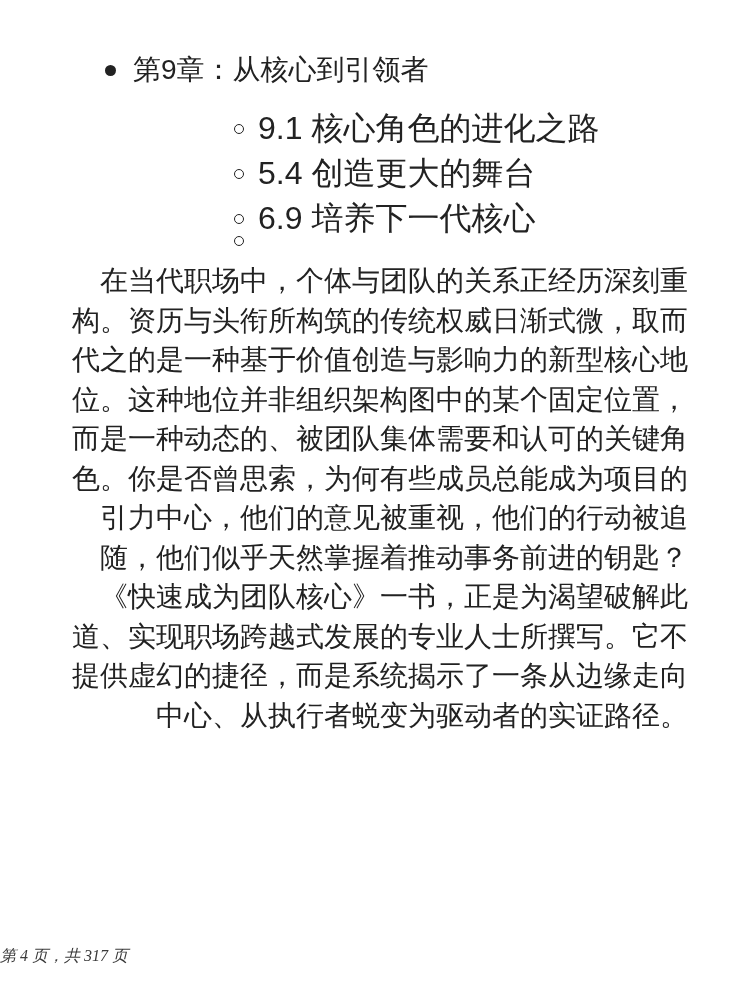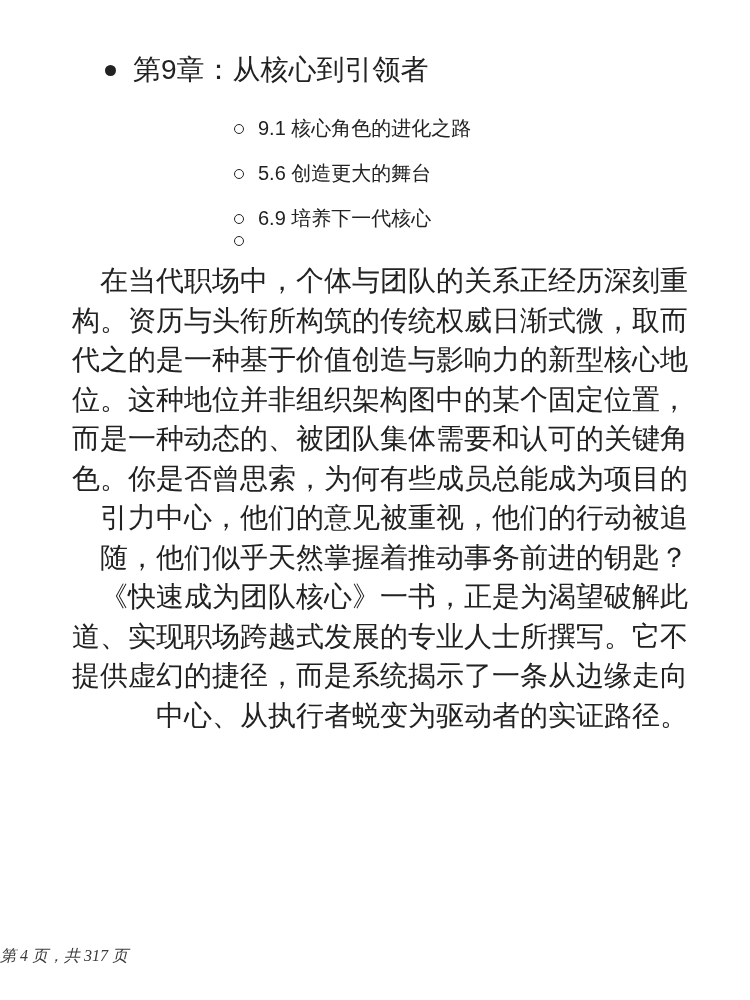--- a/index.html
+++ b/index.html
@@ -42,21 +42,21 @@
     background: var(--body-text, #222222);
   }
   ul.toc-sub {
     list-style: none;
     margin: 16px 0 0 0;
     padding: 0;
   }
   li.toc-section {
     position: relative;
     padding-left: 125px;
-    font-size: 20px;
+    font-size: 32px;
     line-height: 45px;
   }
   .circle-marker {
     position: absolute;
     left: 101px;
     top: calc(50% - 5px);
     width: 10px;
     height: 10px;
     box-sizing: border-box;
     border: 1.5px solid var(--body-text, #222222);
@@ -106,21 +106,21 @@
     <li class="toc-chapter">
       <span class="disc-marker"></span>
       <span>第9章：从核心到引领者</span>
       <ul class="toc-sub">
         <li class="toc-section">
           <span class="circle-marker"></span>
           <span>9.1 核心角色的进化之路</span>
         </li>
         <li class="toc-section">
           <span class="circle-marker"></span>
-          <span>5.6 创造更大的舞台</span>
+          <span>5.4 创造更大的舞台</span>
         </li>
         <li class="toc-section">
           <span class="circle-marker"></span>
           <span>6.9 培养下一代核心</span>
         </li>
         <li class="toc-section">
           <span class="circle-marker"></span>
         </li>
       </ul>
     </li>

